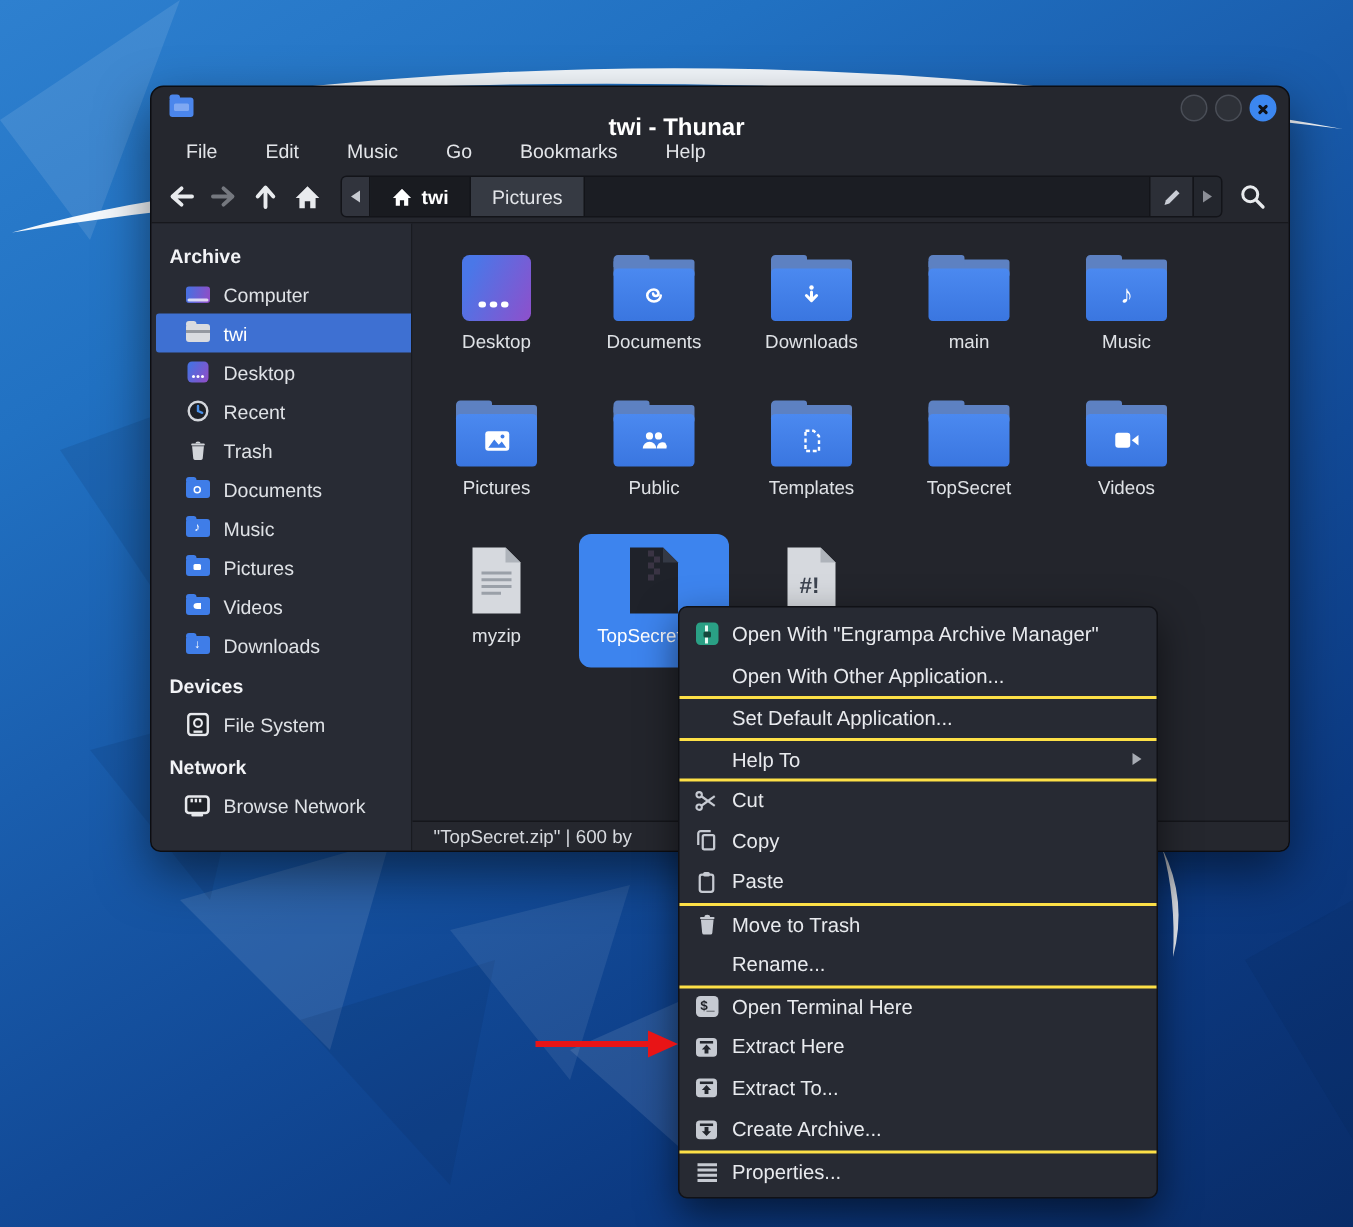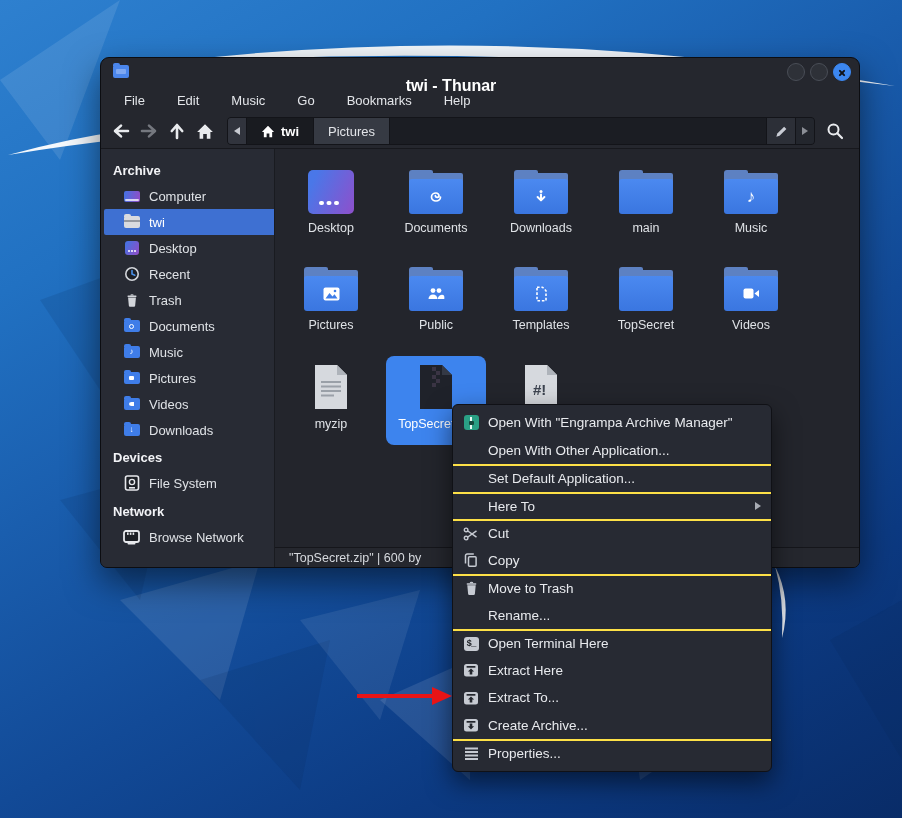--- a/index.html
+++ b/index.html
@@ -502,21 +502,21 @@
     <span class="cm-label">Open With Other Application...</span>
   </div>
 
   <div class="cm-item sep-above">
     <span class="cm-ic"></span>
     <span class="cm-label">Set Default Application...</span>
   </div>
 
   <div class="cm-item sep-above">
     <span class="cm-ic"></span>
-    <span class="cm-label">Here To</span>
+    <span class="cm-label">Help To</span>
     <span class="cm-sub"></span>
   </div>
 
   <div class="cm-item sep-above">
     <span class="cm-ic">
       <svg width="16" height="16" viewBox="0 0 16 16">
           <line x1="4.8" y1="5" x2="13.5" y2="11.2" stroke="#c6cad2" stroke-width="1.5"></line>
           <line x1="4.8" y1="11" x2="13.5" y2="4.8" stroke="#c6cad2" stroke-width="1.5"></line>
           <circle cx="3.1" cy="3.9" r="1.8" fill="none" stroke="#c6cad2" stroke-width="1.4"></circle>
           <circle cx="3.1" cy="12.1" r="1.8" fill="none" stroke="#c6cad2" stroke-width="1.4"></circle>
@@ -528,20 +528,29 @@
   <div class="cm-item">
     <span class="cm-ic">
       <svg width="16" height="16" viewBox="0 0 16 16">
           <rect x="5.5" y="4.8" width="7.6" height="9.4" rx="1" fill="none" stroke="#c6cad2" stroke-width="1.5"></rect>
           <path d="M10.8,2 H4.2 A1.7,1.7 0 0 0 2.5,3.7 V11.4" fill="none" stroke="#c6cad2" stroke-width="1.5"></path>
         </svg>
     </span>
     <span class="cm-label">Copy</span>
   </div>
 
+  <div class="cm-item">
+    <span class="cm-ic">
+      <svg width="16" height="16" viewBox="0 0 16 16">
+          <rect x="3.5" y="3" width="9" height="11.5" rx="1.5" fill="none" stroke="#c6cad2" stroke-width="1.5"></rect>
+          <rect x="5.8" y="1.4" width="4.4" height="3" rx="1" fill="#c6cad2"></rect>
+        </svg>
+    </span>
+    <span class="cm-label">Paste</span>
+  </div>
 
   <div class="cm-item sep-above">
     <span class="cm-ic">
       <svg width="15" height="15" viewBox="0 0 16 16">
           <path d="M3.5,4.5 h9 l-0.9,9.4 a1.3,1.3 0 0 1 -1.3,1.1 h-4.6 a1.3,1.3 0 0 1 -1.3,-1.1 Z" fill="#c6cad2"></path>
           <rect x="2.8" y="2.4" width="10.4" height="1.6" rx="0.8" fill="#c6cad2"></rect>
           <path d="M6,2.4 a2,1.5 0 0 1 4,0 Z" fill="#c6cad2"></path>
         </svg>
     </span>
     <span class="cm-label">Move to Trash</span>

